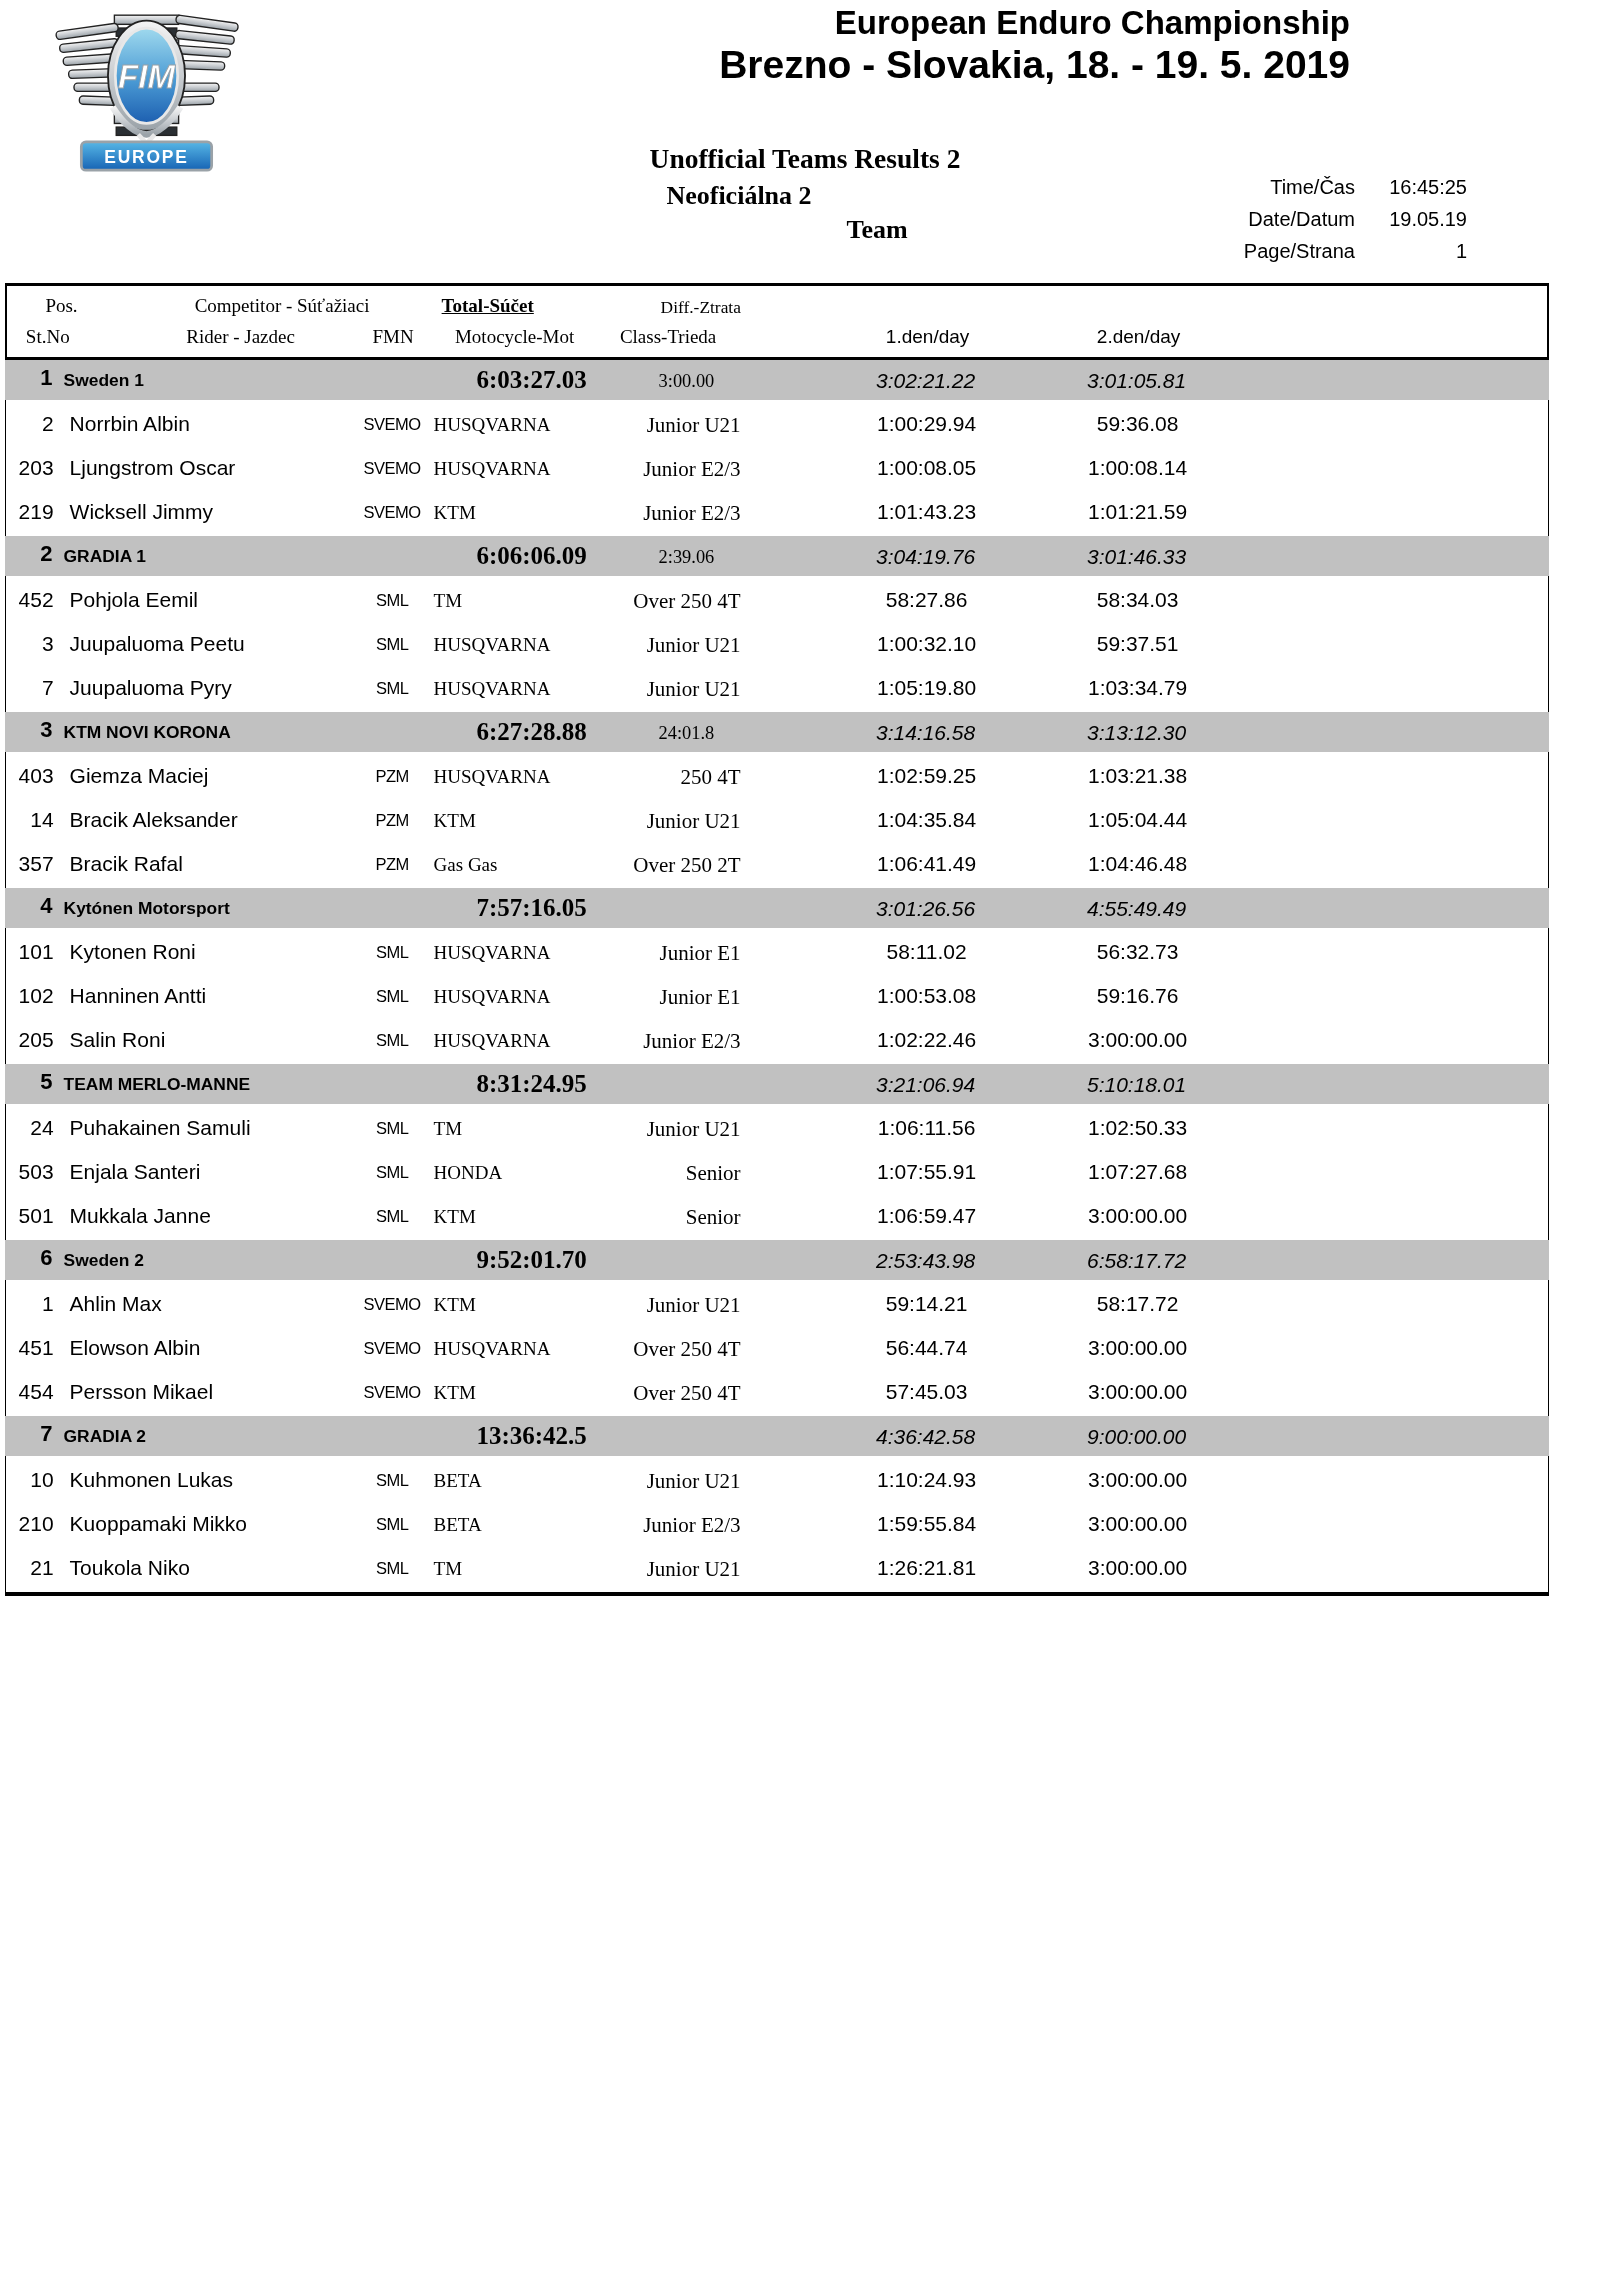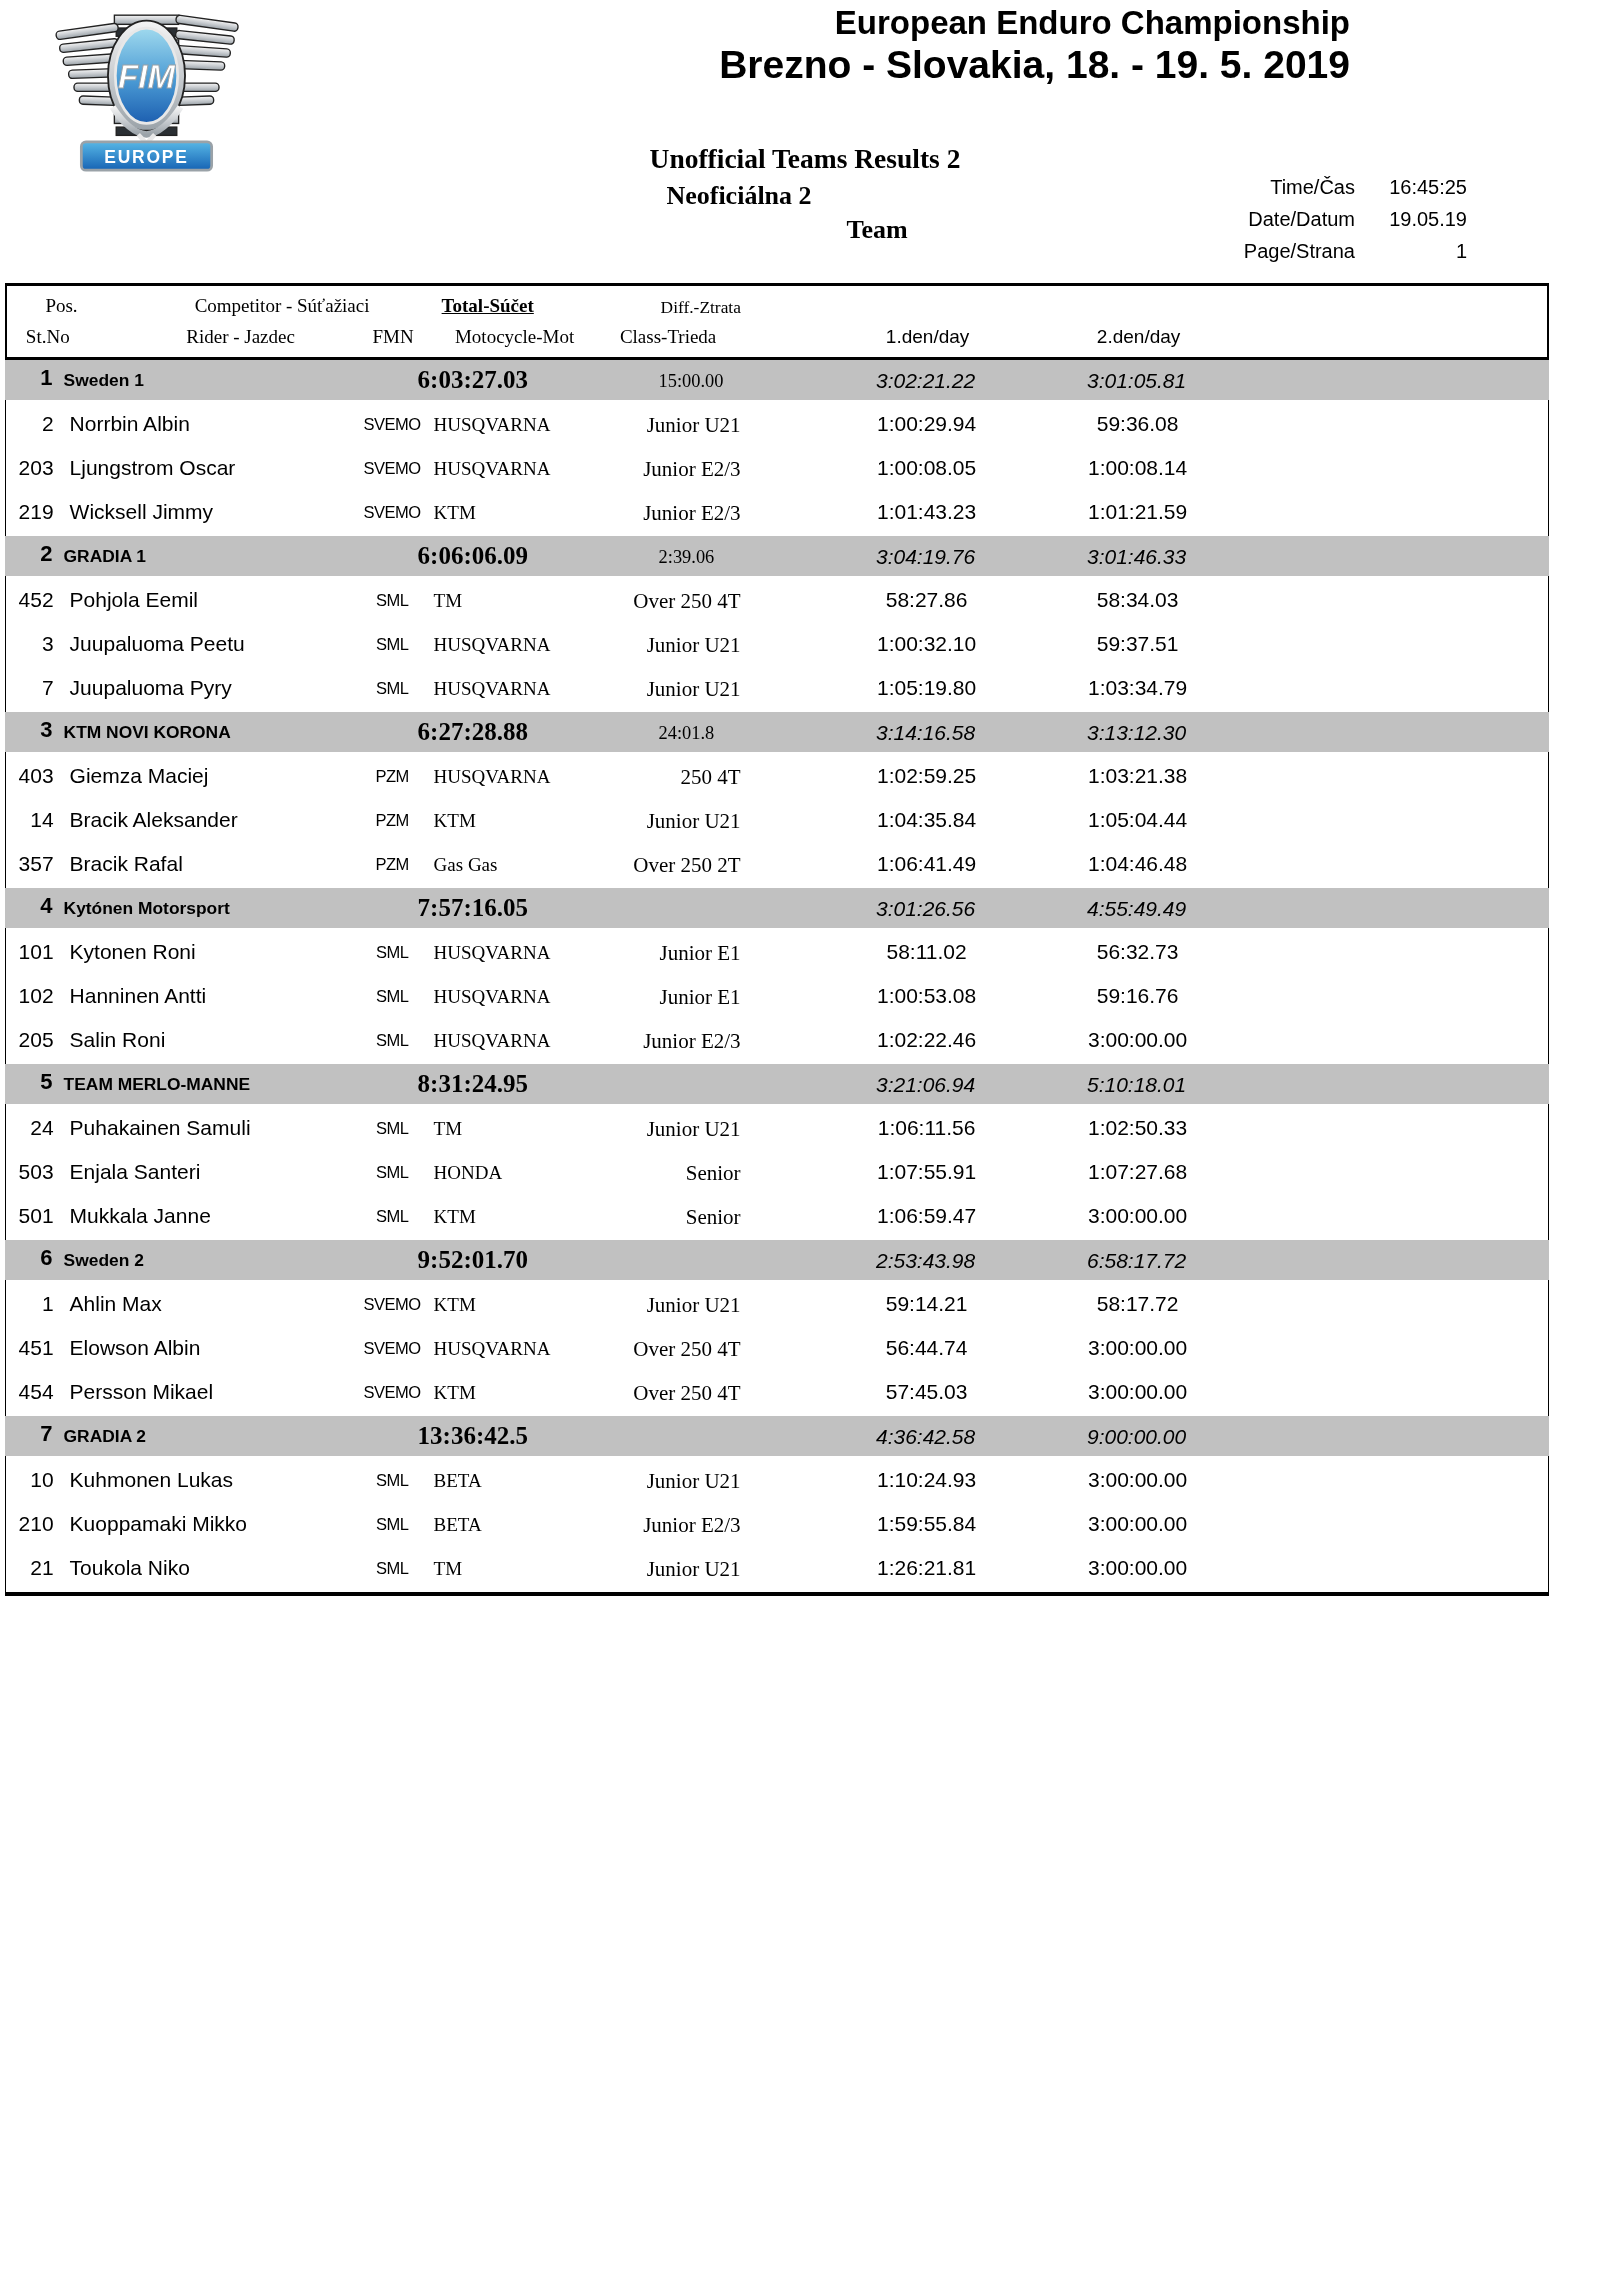--- a/index.html
+++ b/index.html
@@ -38,21 +38,21 @@
   .h-class      { left:588px; top:40px; width:147px; text-align:center; }
   .h-day1       { left:829px; top:40px; width:184px; text-align:center; font-family:"Liberation Sans", sans-serif; }
   .h-day2       { left:1040px;top:40px; width:184px; text-align:center; font-family:"Liberation Sans", sans-serif; }
 
   .tbody { border-bottom:4.6px solid #000; }
 
   .team-row { position:relative; height:40px; background:#c1c1c1; }
   .team-pos { position:absolute; left:0; top:4.6px; width:48px; text-align:right;
               font-size:22px; font-weight:bold; }
   .team-name { position:absolute; left:59px; top:10px; font-size:17.4px; font-weight:bold; }
-  .team-total { position:absolute; left:413px; top:5.5px; width:228px; text-align:left;
+  .team-total { position:absolute; left:413px; top:5.5px; width:228px; text-align:center;
                 font-family:"Liberation Serif", serif; font-size:25px; font-weight:bold; }
   .team-diff { position:absolute; left:654px; top:11px; width:156px; text-align:left;
                font-family:"Liberation Serif", serif; font-size:18.4px; }
   .team-day1 { position:absolute; left:829px; top:9.2px; width:184px; text-align:center;
                font-size:21px; font-style:italic; }
   .team-day2 { position:absolute; left:1040px; top:9.2px; width:184px; text-align:center;
                font-size:21px; font-style:italic; }
 
   .riders { position:relative; height:136px; border-left:1.8px solid #000; border-right:1.8px solid #000;
             padding-top:2.8px; }
@@ -174,21 +174,21 @@
       <span class="h-class">Class-Trieda</span>
       <span class="h-day1">1.den/day</span>
       <span class="h-day2">2.den/day</span>
     </div>
     <div class="tbody">
     <div class="team-block">
       <div class="team-row">
         <span class="team-pos">1</span>
         <span class="team-name">Sweden 1</span>
         <span class="team-total">6:03:27.03</span>
-        <span class="team-diff">15:00.00</span>
+        <span class="team-diff">3:00.00</span>
         <span class="team-day1">3:02:21.22</span>
         <span class="team-day2">3:01:05.81</span>
       </div>
       <div class="riders">
     <div class="rider-row">
       <span class="r-no">2</span>
       <span class="r-name">Norrbin Albin</span>
       <span class="r-fmn">SVEMO</span>
       <span class="r-moto">HUSQVARNA</span>
       <span class="r-class">Junior U21</span>

